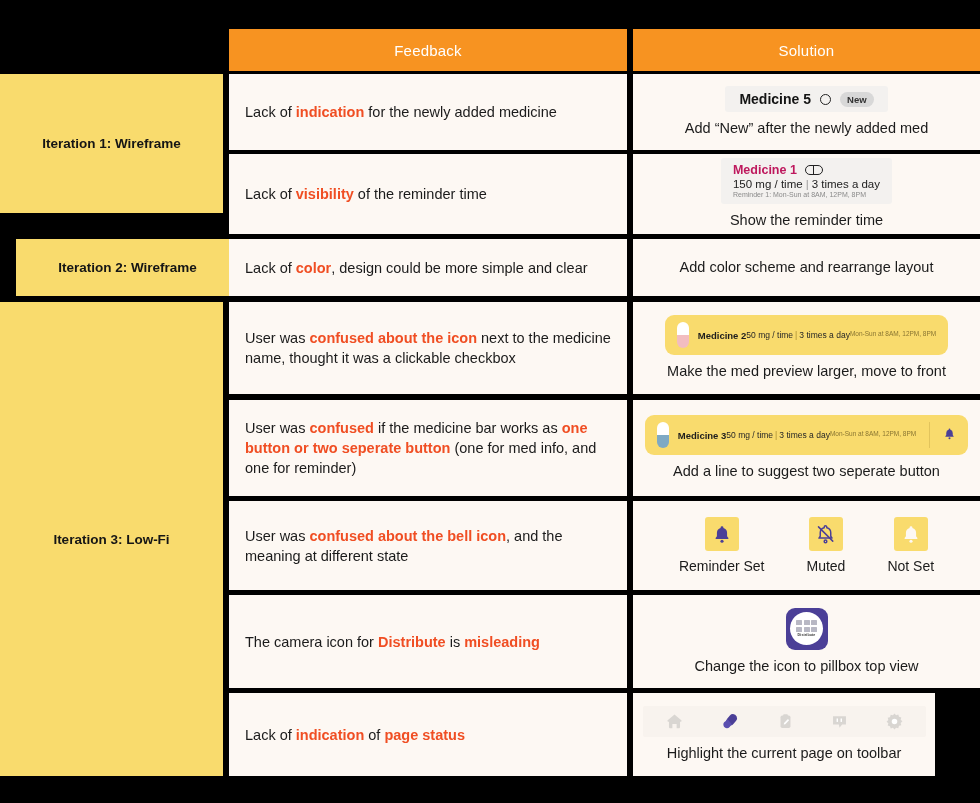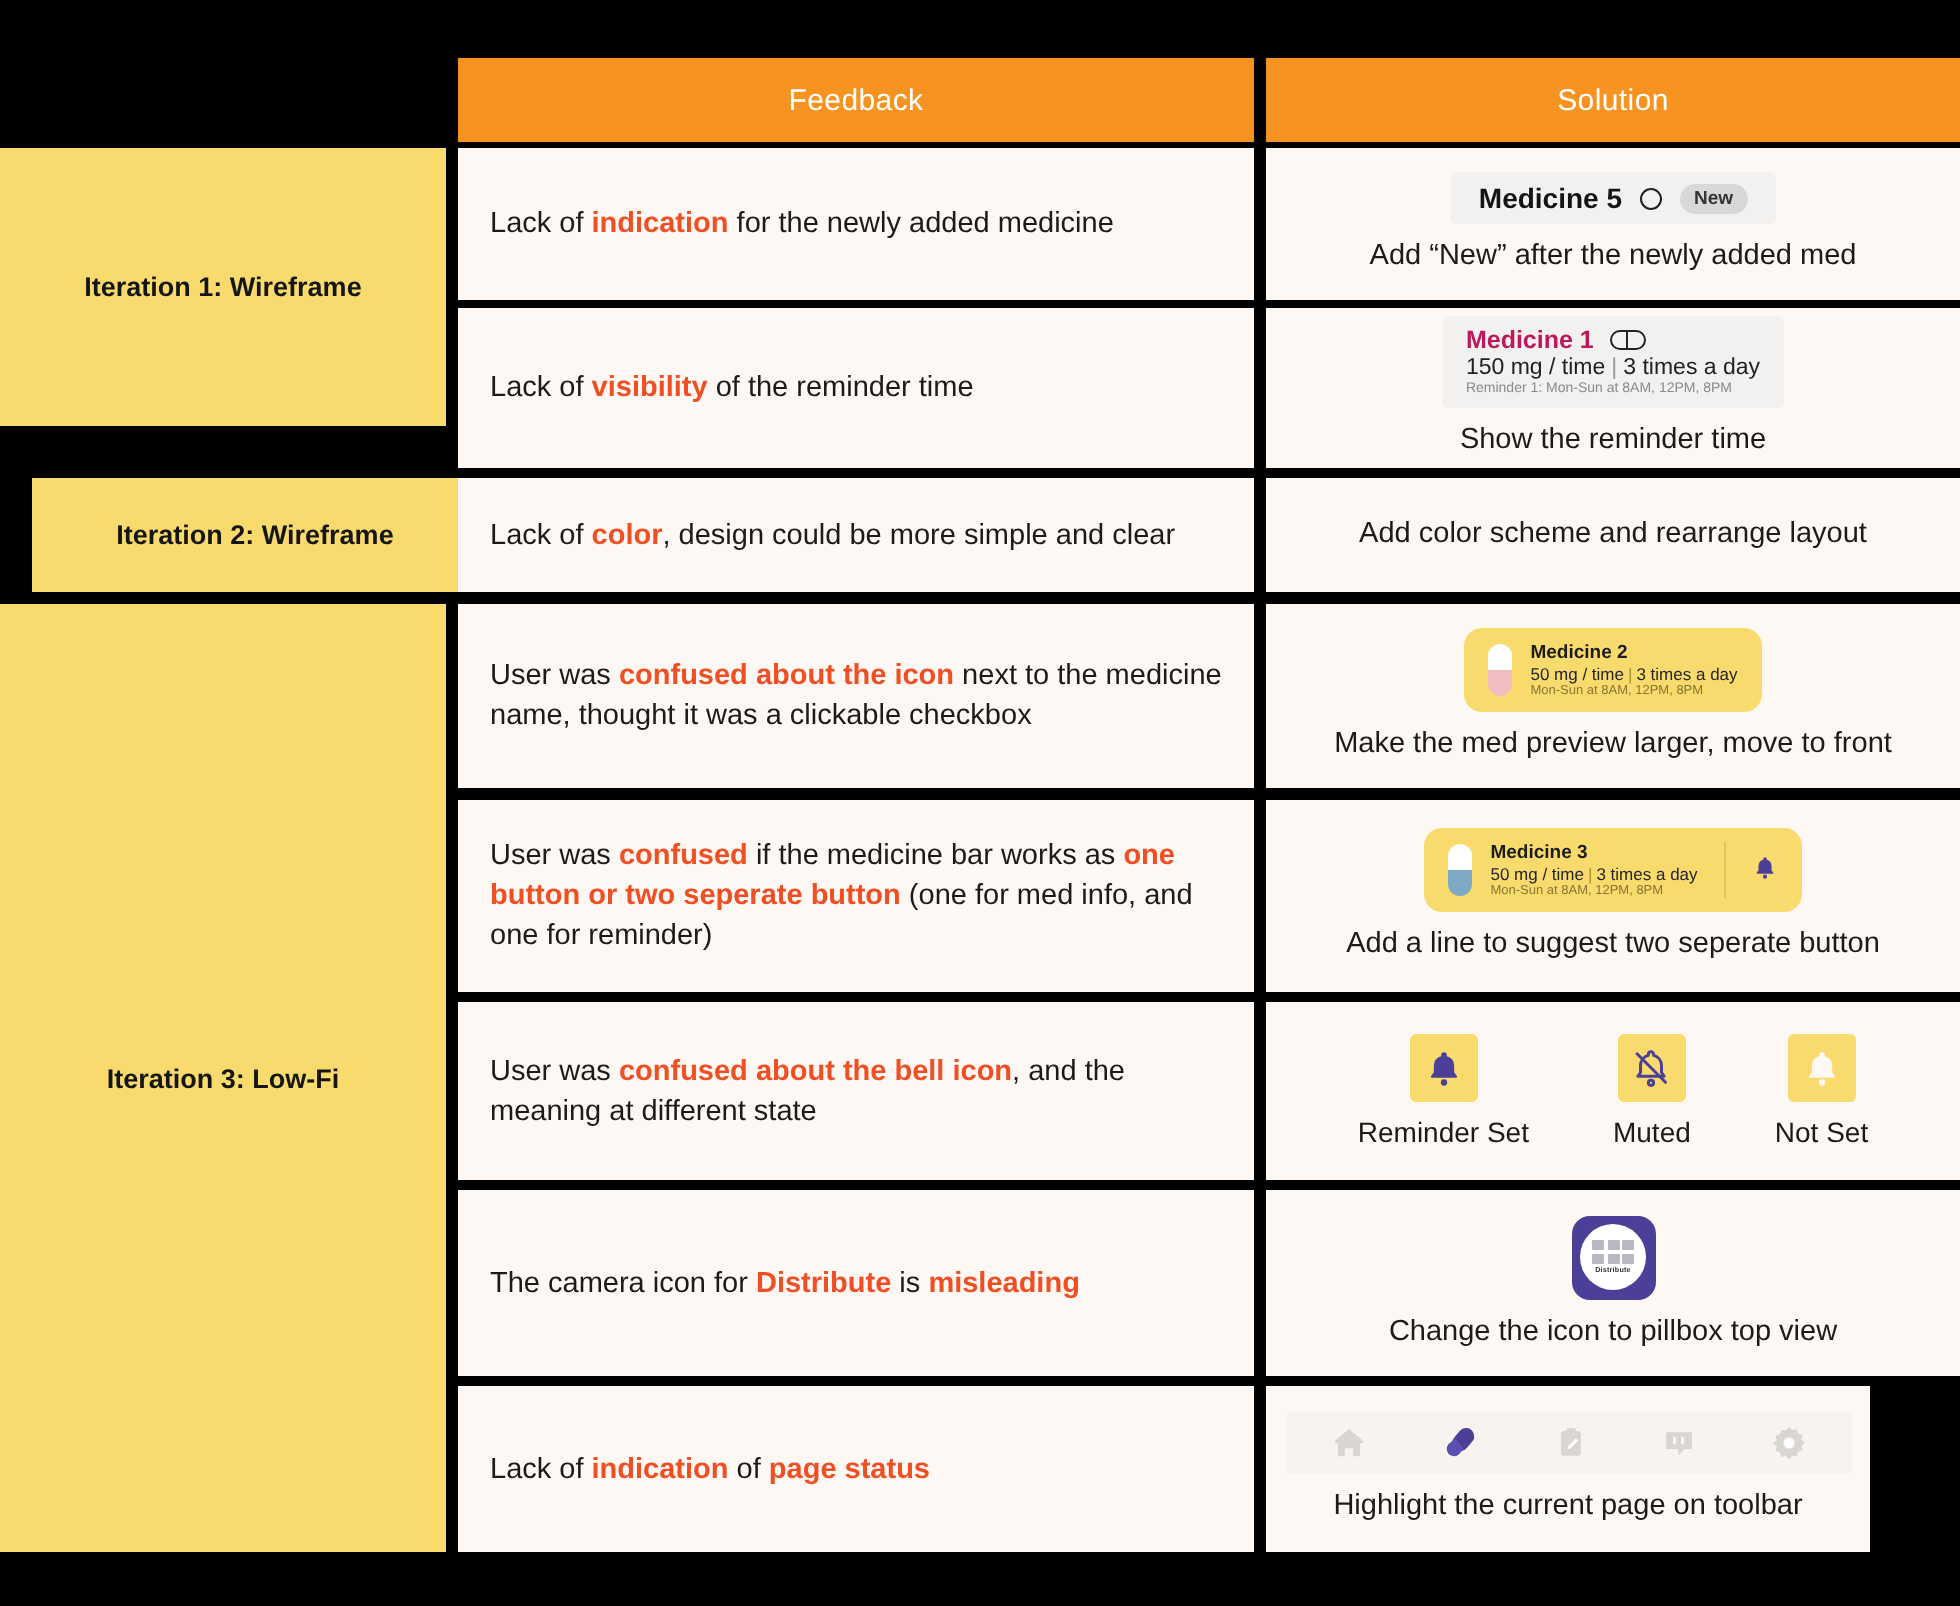--- a/index.html
+++ b/index.html
@@ -83,21 +83,21 @@
     padding: 7px 12px;
   }
   .pill {
     width: 12px; height: 26px; border-radius: 7px; overflow: hidden;
     display: flex; flex-direction: column; flex: none;
   }
   .pill .a { flex: 1; background: #FFFFFF; }
   .pill .b { flex: 1; }
   .pill.pink .b { background: #F2BDC0; }
   .pill.blue .b { background: #7EA9C4; }
-  .medcard .txt { display: flex; flex-direction: column; gap: 0px; }
+  .medcard .txt { display: flex; flex-direction: row; gap: 0px; }
   .medcard .nm { font-size: 9.5px; font-weight: bold; color: #1d1d1d; }
   .medcard .dose { font-size: 8.5px; color: #262626; }
   .medcard .dose .sep { color: #a98f2e; padding: 0 2px; }
   .medcard .sched { font-size: 6.5px; color: #8a7632; }
   .vline { width: 1px; align-self: stretch; background: #E2C45C; margin: 0 4px; }
   .bell-sm { color: #4B3F97; font-size: 15px; line-height: 1; }
 
   
   .bells { display: flex; gap: 42px; align-items: flex-start; }
   .bellcol { display: flex; flex-direction: column; align-items: center; gap: 7px; }

